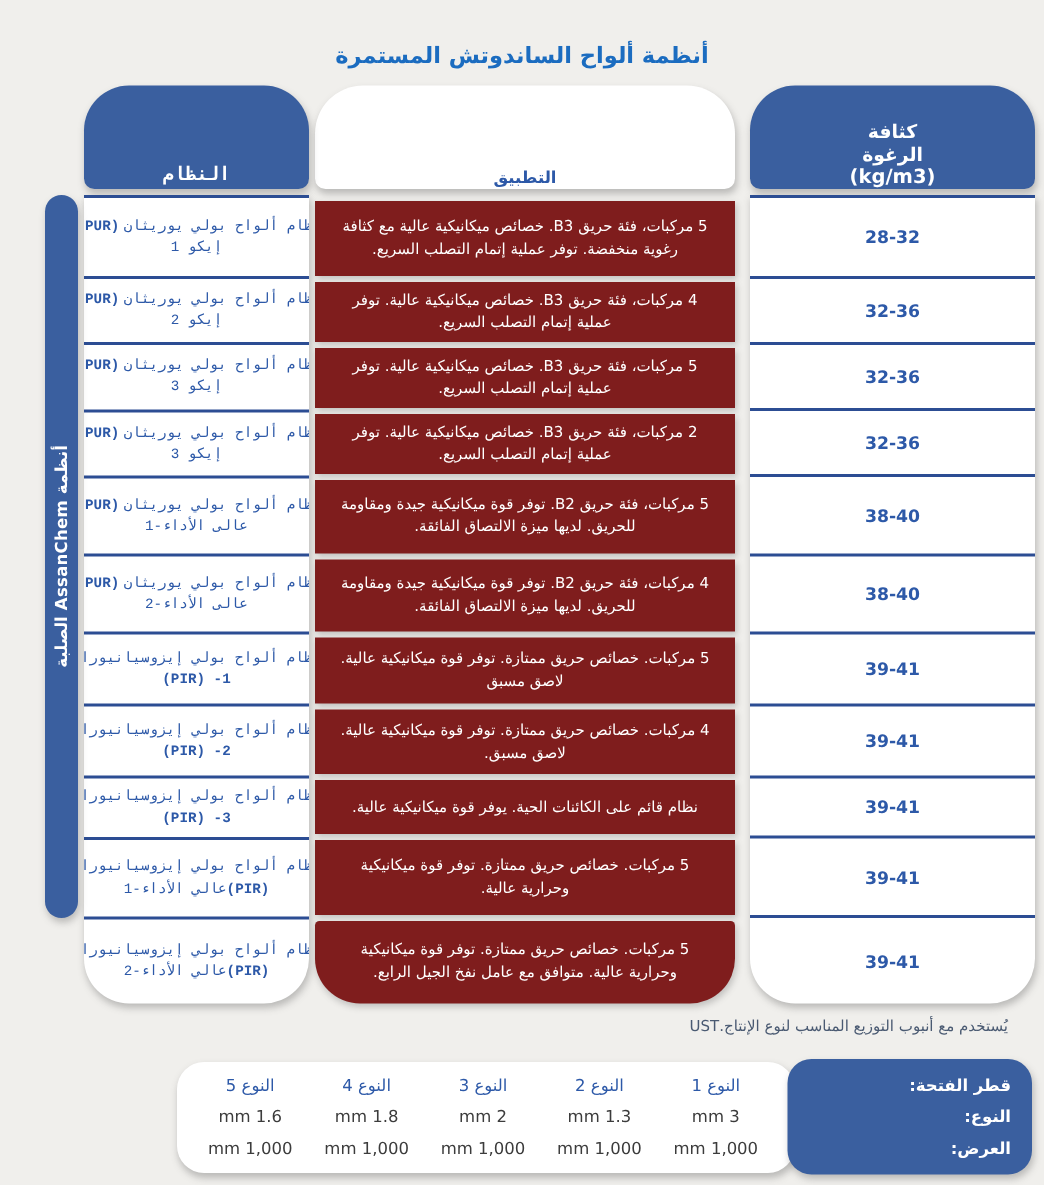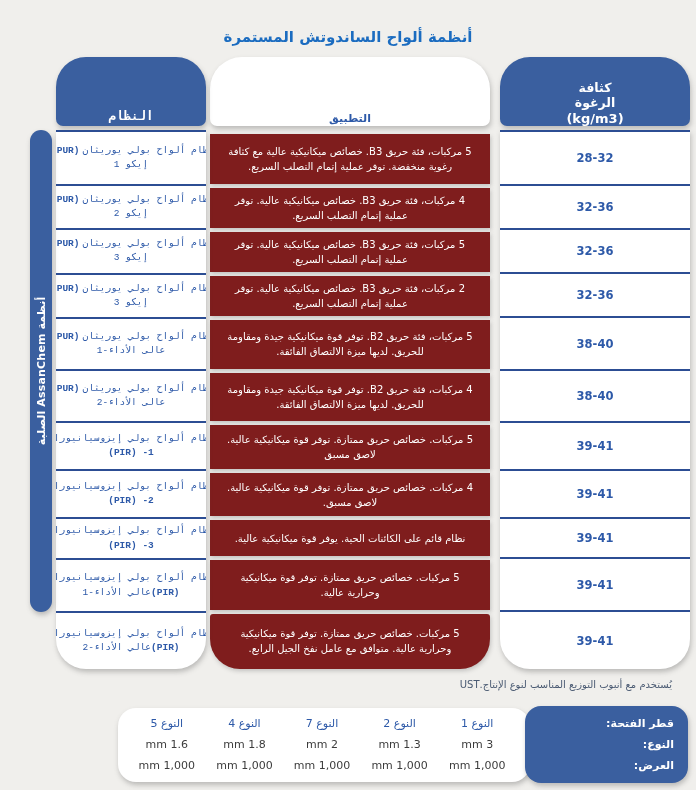--- a/index.html
+++ b/index.html
@@ -226,21 +226,21 @@
        <div class="t">النوع 1</div>
        <div class="v">3 mm</div>
        <div class="v">1,000 mm</div>
      </div>
         <div class="spec-colm">
        <div class="t">النوع 2</div>
        <div class="v">1.3 mm</div>
        <div class="v">1,000 mm</div>
      </div>
         <div class="spec-colm">
-       <div class="t">النوع 7</div>
+       <div class="t">النوع 3</div>
        <div class="v">2 mm</div>
        <div class="v">1,000 mm</div>
      </div>
         <div class="spec-colm">
        <div class="t">النوع 4</div>
        <div class="v">1.8 mm</div>
        <div class="v">1,000 mm</div>
      </div>
         <div class="spec-colm">
        <div class="t">النوع 5</div>

